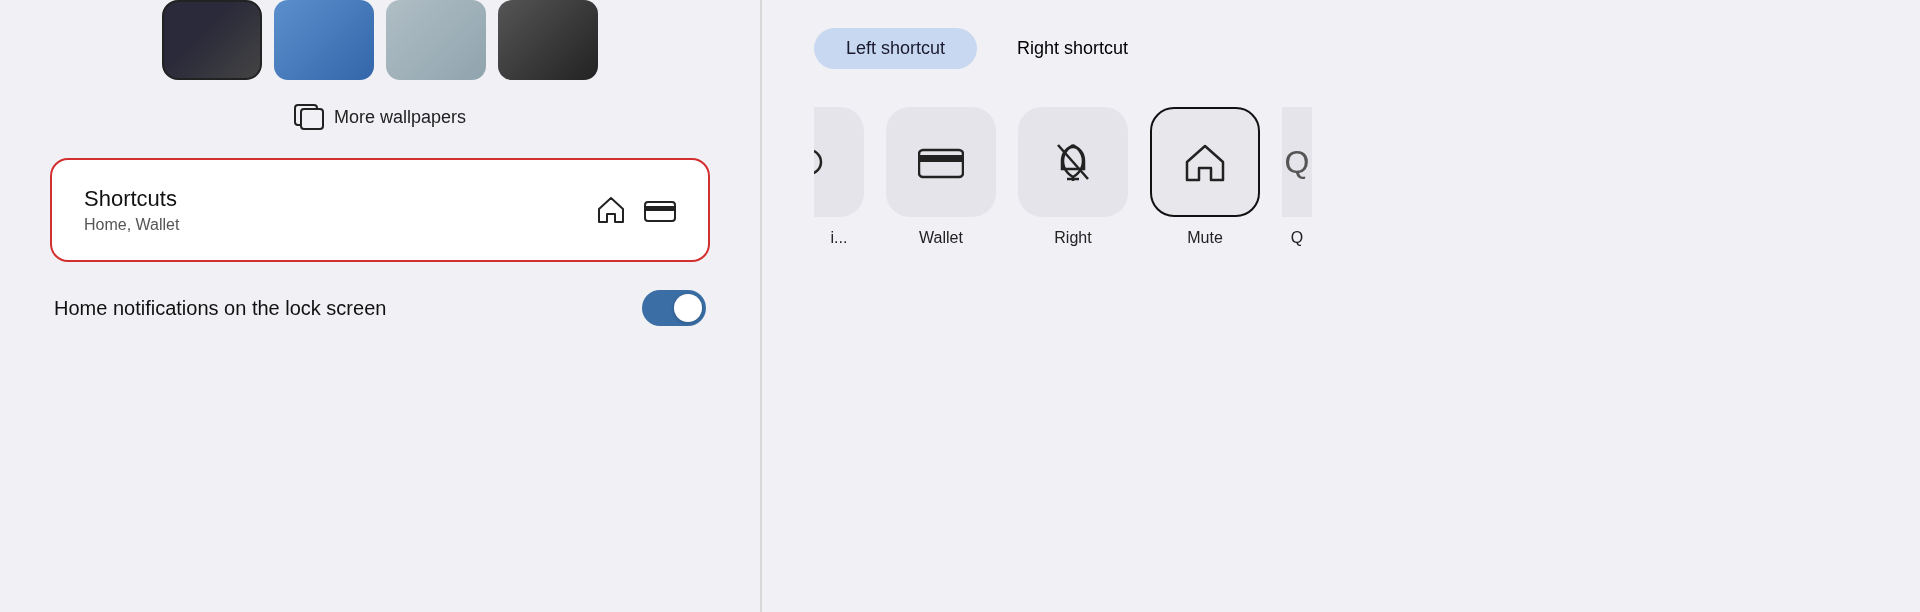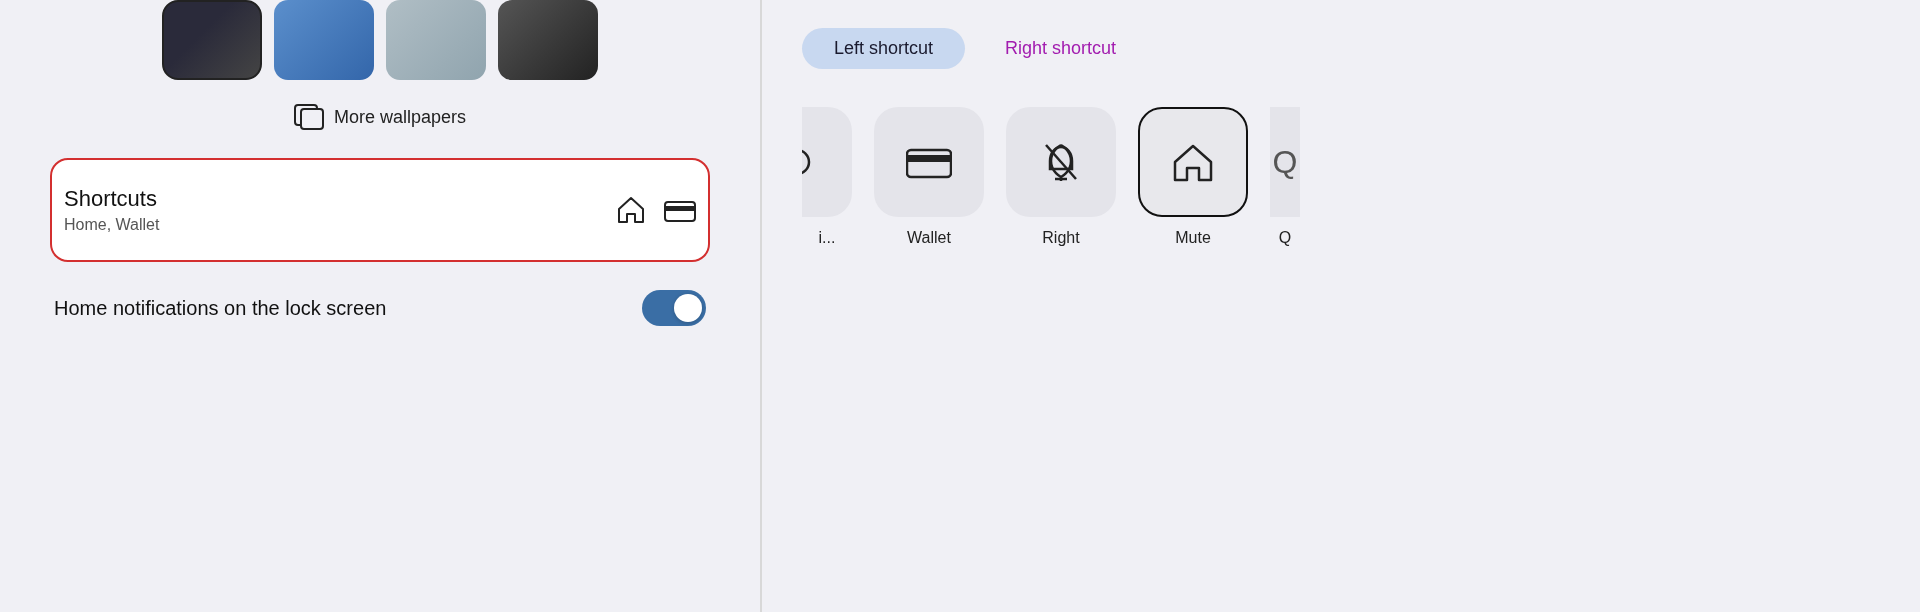--- a/index.html
+++ b/index.html
@@ -70,21 +70,21 @@
       margin-bottom: 22px;
       padding: 6px 10px;
     }
 
     
     .shortcuts-box {
       width: 660px;
       background: #fff;
       border: 2.5px solid #d32f2f;
       border-radius: 18px;
-      padding: 26px 12px;
+      padding: 26px 32px;
       display: flex;
       align-items: center;
       justify-content: space-between;
       margin-bottom: 28px;
     }
 
     .shortcuts-text {
       display: flex;
       flex-direction: column;
       gap: 4px;
@@ -166,21 +166,21 @@
       background: #d8d8d8;
     }
 
     
     .right-panel {
       flex: 1;
       height: 612px;
       background: #f0f0f5;
       display: flex;
       flex-direction: column;
-      padding: 28px 40px;
+      padding: 28px 52px;
       gap: 0;
     }
 
     
     .tabs-row {
       display: flex;
       gap: 8px;
       margin-bottom: 38px;
       align-items: center;
     }
@@ -195,21 +195,21 @@
       background: none;
     }
 
     .tab.active {
       background: #c8d8f0;
       color: #1a1a2e;
     }
 
     .tab.inactive {
       background: none;
-      color: #a21caf;
+      color: #000000;
     }
 
     
     .shortcut-items-row {
       display: flex;
       gap: 22px;
       align-items: flex-start;
       overflow: hidden;
     }
 

